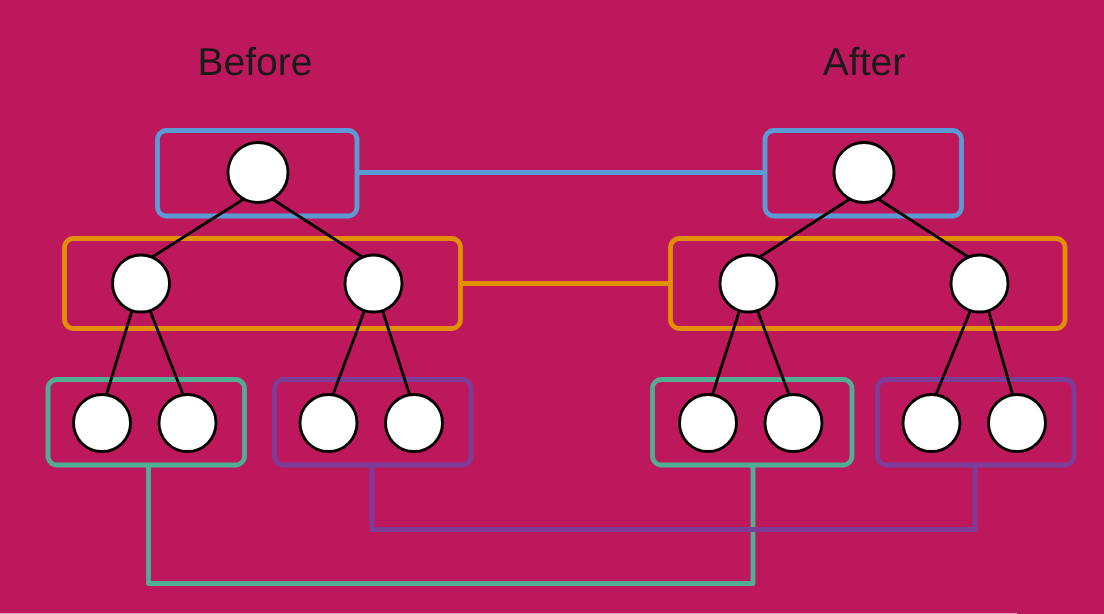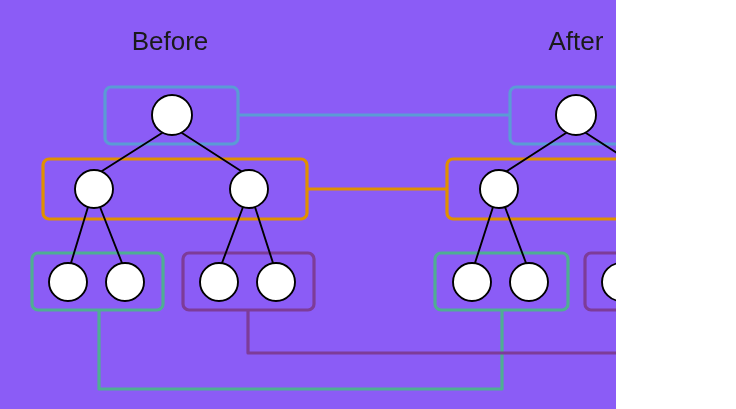--- a/index.html
+++ b/index.html
@@ -5,23 +5,23 @@
   html, body {
     margin: 0;
     padding: 0;
     background: #ffffff;
   }
   body {
     font-family: "Liberation Sans", sans-serif;
   }
   #canvas {
     position: relative;
-    width: 616px;
+    width: 736px;
     height: 409px;
-    background: #8b5cf6;
+    background: #be185d;
     overflow: hidden;
   }
   #canvas svg {
     position: absolute;
     top: 0;
     left: 0;
   }
   .title-label {
     font-family: "Liberation Sans", sans-serif;
     font-size: 26px;

